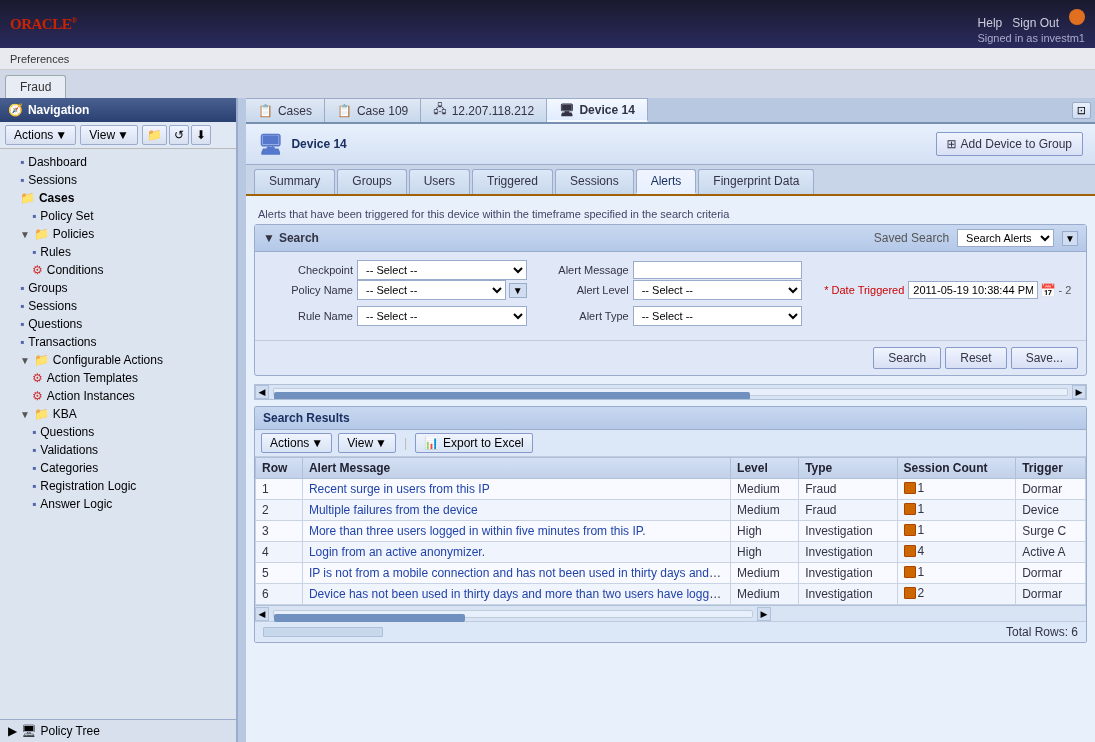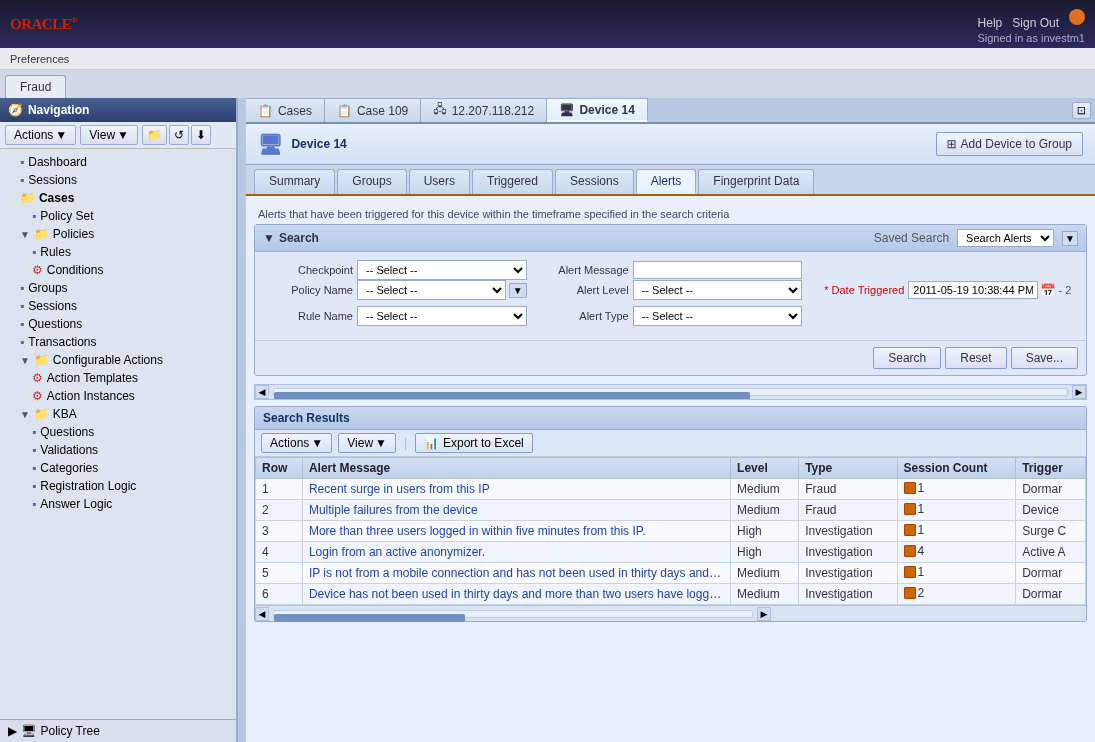--- a/index.html
+++ b/index.html
@@ -947,17 +947,23 @@
         </div>
 
         <div class="table-scroll-area">
           <div class="scroll-left">◀</div>
           <div class="table-scroll-track">
             <span class="scroll-indicator" style="width:40%;"></span>
           </div>
           <div class="scroll-right">▶</div>
         </div>
 
+        <div class="results-footer">
+          <div class="results-footer-left">
+            <div class="footer-left-scroll"></div>
+            <span>Total Rows: 6</span>
+          </div>
+        </div>
       </div>
 
     </div>
   </div>
 </div>
 
 </body></html>

